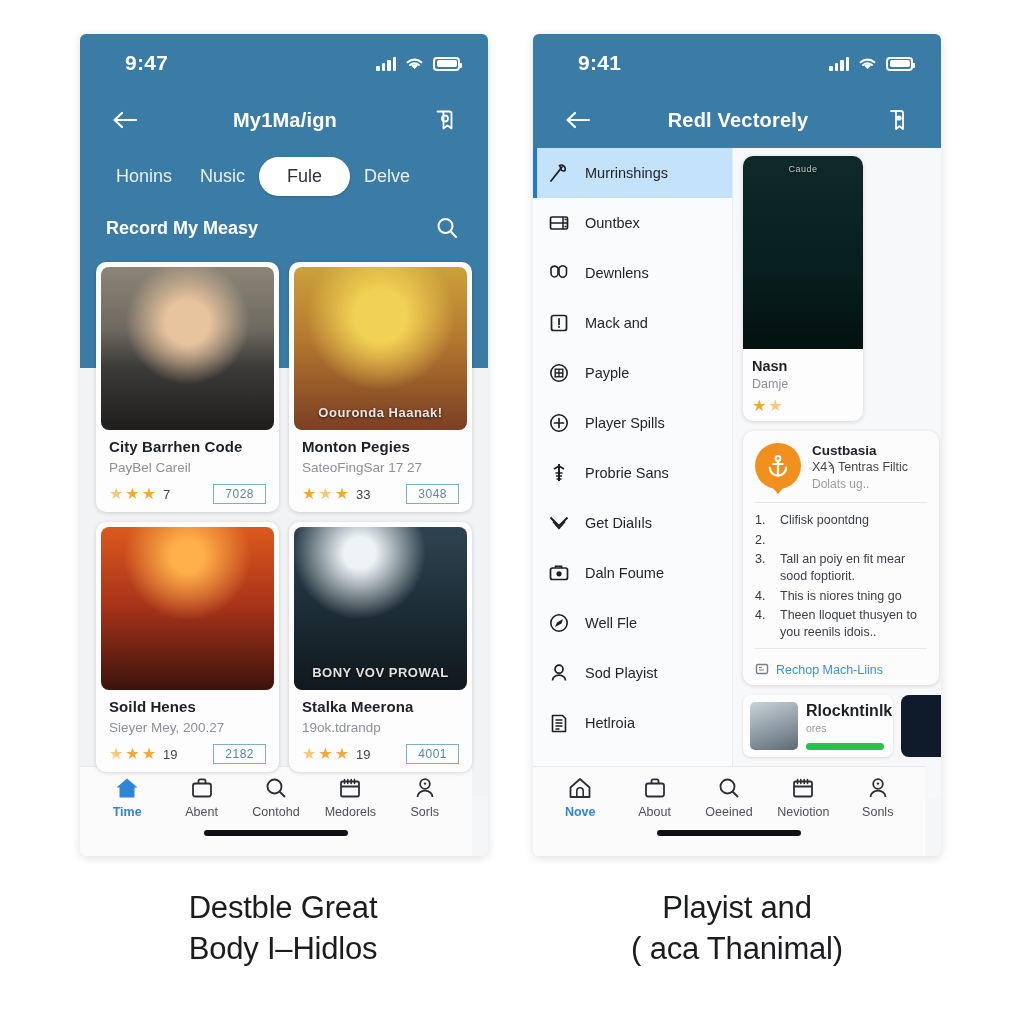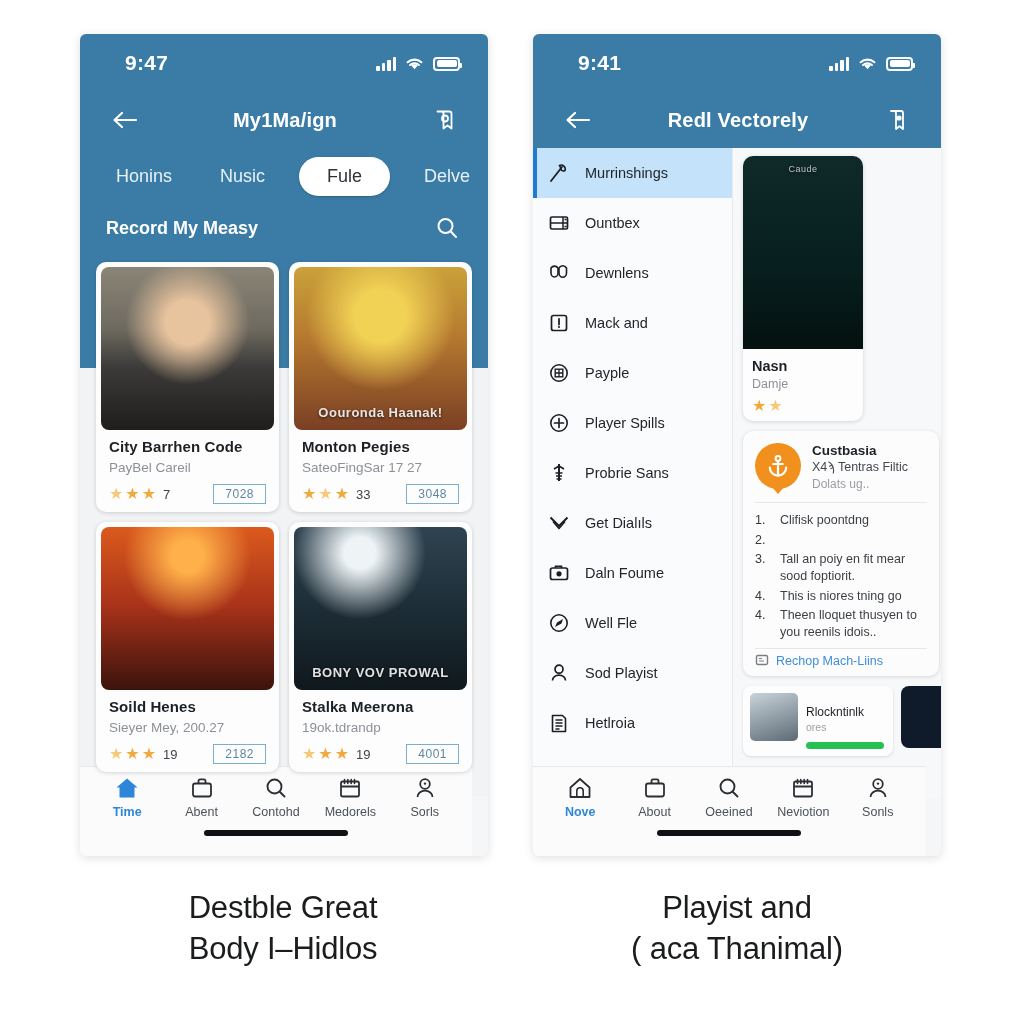--- a/index.html
+++ b/index.html
@@ -68,21 +68,21 @@
     padding: 0 26px 0 28px;
     color: #fff;
   }
   .title-text { font-size: 20px; font-weight: 600; letter-spacing: .2px; }
   .ico-btn { width: 34px; height: 34px; display:flex; align-items:center; justify-content:center; }
 
   
   .chips {
     background: #3b7ca6;
     height: 56px;
-    display: flex; align-items: center; gap: 20px;
+    display: flex; align-items: center; 
     padding: 0 0 0 22px;
     overflow: hidden;
   }
   .chip {
     color: #e8f1f7; font-size: 18px; white-space: nowrap;
     padding: 8px 14px; border-radius: 22px;
   }
   .chip.active {
     background: #ffffff; color: #2e3338; font-weight: 500;
     padding: 9px 28px; box-shadow: 0 1px 3px rgba(0,0,0,.2);
@@ -236,32 +236,32 @@
   .info-line2 { font-size: 12px; color:#9a9ea3; margin-top:3px; }
   .info-sep { height:1px; background:#e6e7e9; margin: 11px 0 9px 0; }
   .info-list { list-style:none; }
   .info-list li {
     display:flex; gap: 9px; font-size: 12.5px; color:#3b3f44;
     line-height: 1.33; margin-bottom: 3px;
   }
   .li-num { color:#33373c; flex:0 0 16px; }
   .info-foot {
     display:flex; align-items:center; gap:6px; margin-top:8px;
-    border-top:1px solid #e6e7e9; padding-top:4px;
+    border-top:1px solid #e6e7e9; padding-top:13px;
   }
   .info-foot-link { color:#3d8fd6; font-size:12.5px; }
 
   .mini-row { display:flex; gap:8px; margin-top:10px; }
   .mini-card {
     background:#fdfdfd; border-radius:8px; box-shadow:0 1px 3px rgba(0,0,0,.13);
     padding:7px; width:150px; flex:0 0 150px; display:flex; gap:8px;
   }
   .mini-av { width:48px; height:48px; border-radius:5px; flex:0 0 48px;
     background:linear-gradient(160deg,#c9d3da 0%,#8d9aa3 55%,#5d6a73 100%); }
-  .mini-title { font-size:12px; font-weight:normal; color:#1d2125;margin-top:12px; }
+  .mini-title { font-size:16px; font-weight:bold; color:#1d2125; }
   .mini-sub { font-size:10.5px; color:#9ba0a5; margin-top:2px; }
   .mini-bar { height:7px; border-radius:4px; background:#27c153; margin-top:9px; width:78px; }
   .mini-card2 {
     background:#0f1a2b; border-radius:8px; width:66px; flex:0 0 66px; height:62px;
   }
 
   
   .caption {
     position:absolute; top: 888px; width: 410px;
     text-align:center; color:#1b1c1e;

